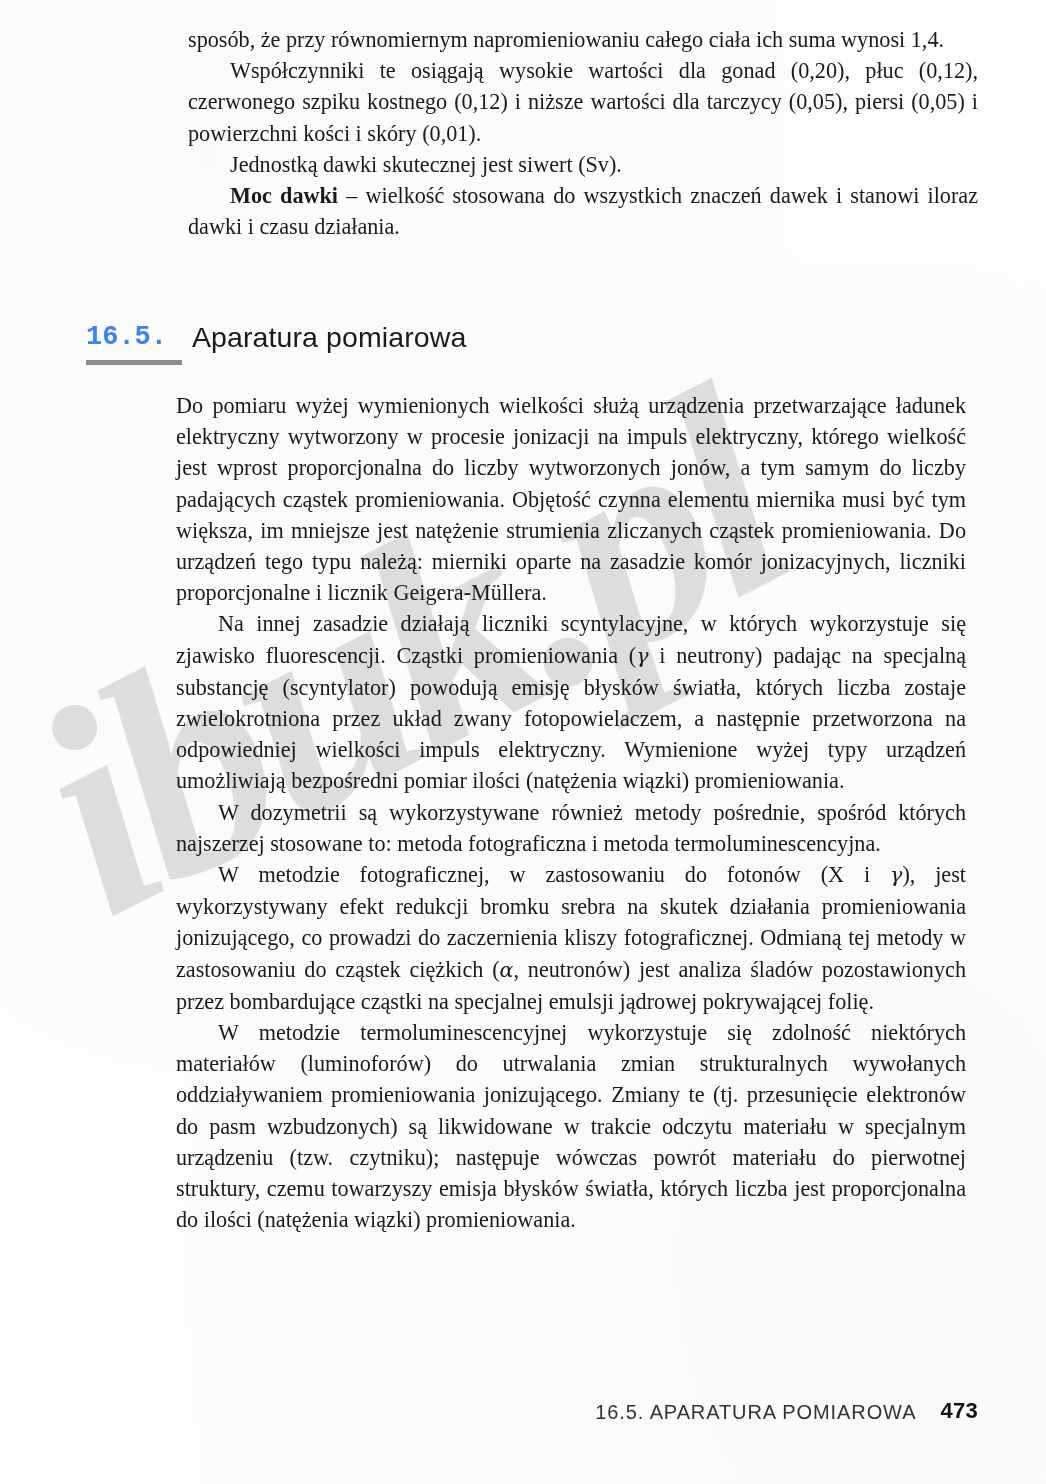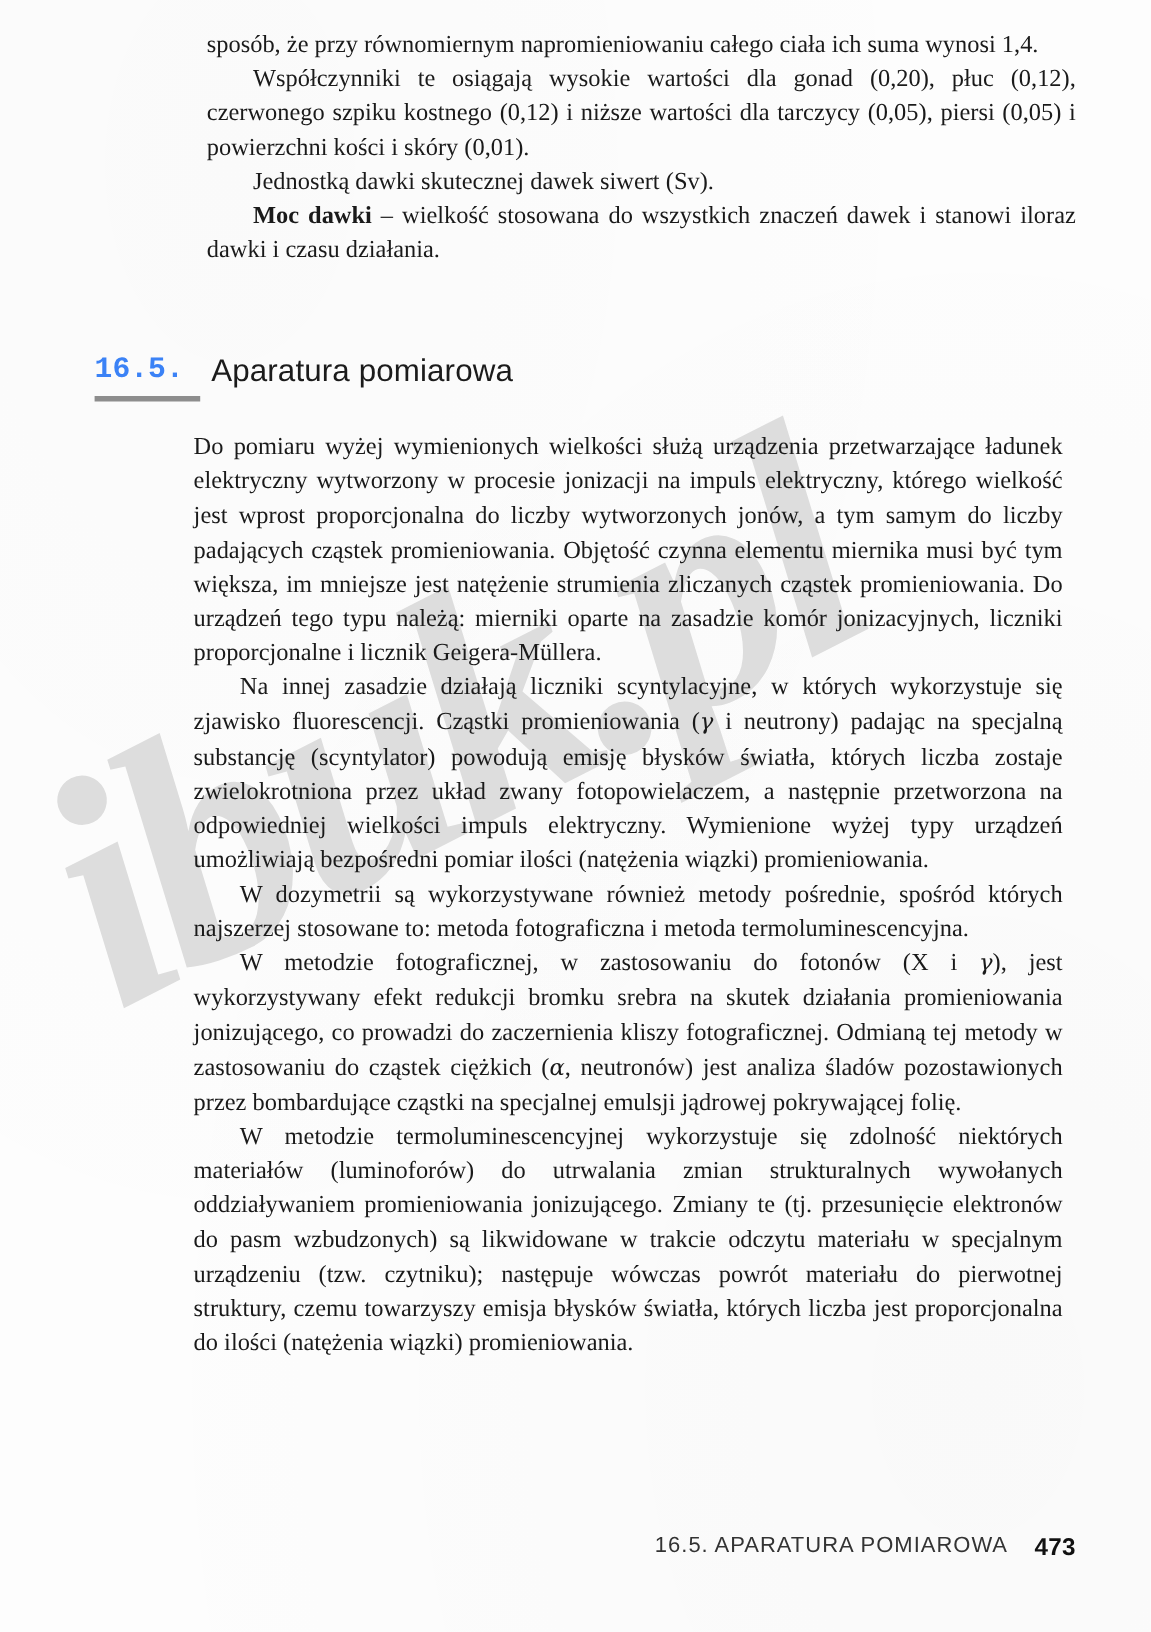--- a/index.html
+++ b/index.html
@@ -142,21 +142,21 @@
   }
 
   
   .footer {
     position: absolute;
     left: 188px;
     top: 1394px;
     width: 790px;
     height: 30px;
     display: flex;
-    align-items: flex-start;
+    align-items: flex-end;
     justify-content: flex-end;
     font-family: "Liberation Sans", "DejaVu Sans", sans-serif;
   }
   .footer-running {
     font-size: 20px;
     font-weight: 400;
     letter-spacing: 0.9px;
     color: #333333;
   }
   .footer-pageno {
@@ -179,21 +179,21 @@
   </div>
 
   <div class="content">
 
     <div class="textblock">
 
       <p class="para" id="p1">sposób, że przy równomiernym napromieniowaniu całego ciała ich suma wynosi 1,4.</p>
 
       <p class="para indent" id="p2">Współczynniki te osiągają wysokie wartości dla gonad (0,20), płuc (0,12), czerwonego szpiku kostnego (0,12) i niższe wartości dla tarczycy (0,05), piersi (0,05) i powierzchni kości i skóry (0,01).</p>
 
-      <p class="para indent" id="p3">Jednostką dawki skutecznej dawek siwert (Sv).</p>
+      <p class="para indent" id="p3">Jednostką dawki skutecznej jest siwert (Sv).</p>
 
       <p class="para indent" id="p4">
         <span class="bold">Moc dawki</span><span> – wielkość stosowana do wszystkich znaczeń dawek i stanowi iloraz dawki i czasu działania.</span>
       </p>
     </div>
 
     <div class="section-heading">
       <span class="section-number">16.5.</span>
       <span class="section-rule"></span>
       <span class="section-title">Aparatura pomiarowa</span>

